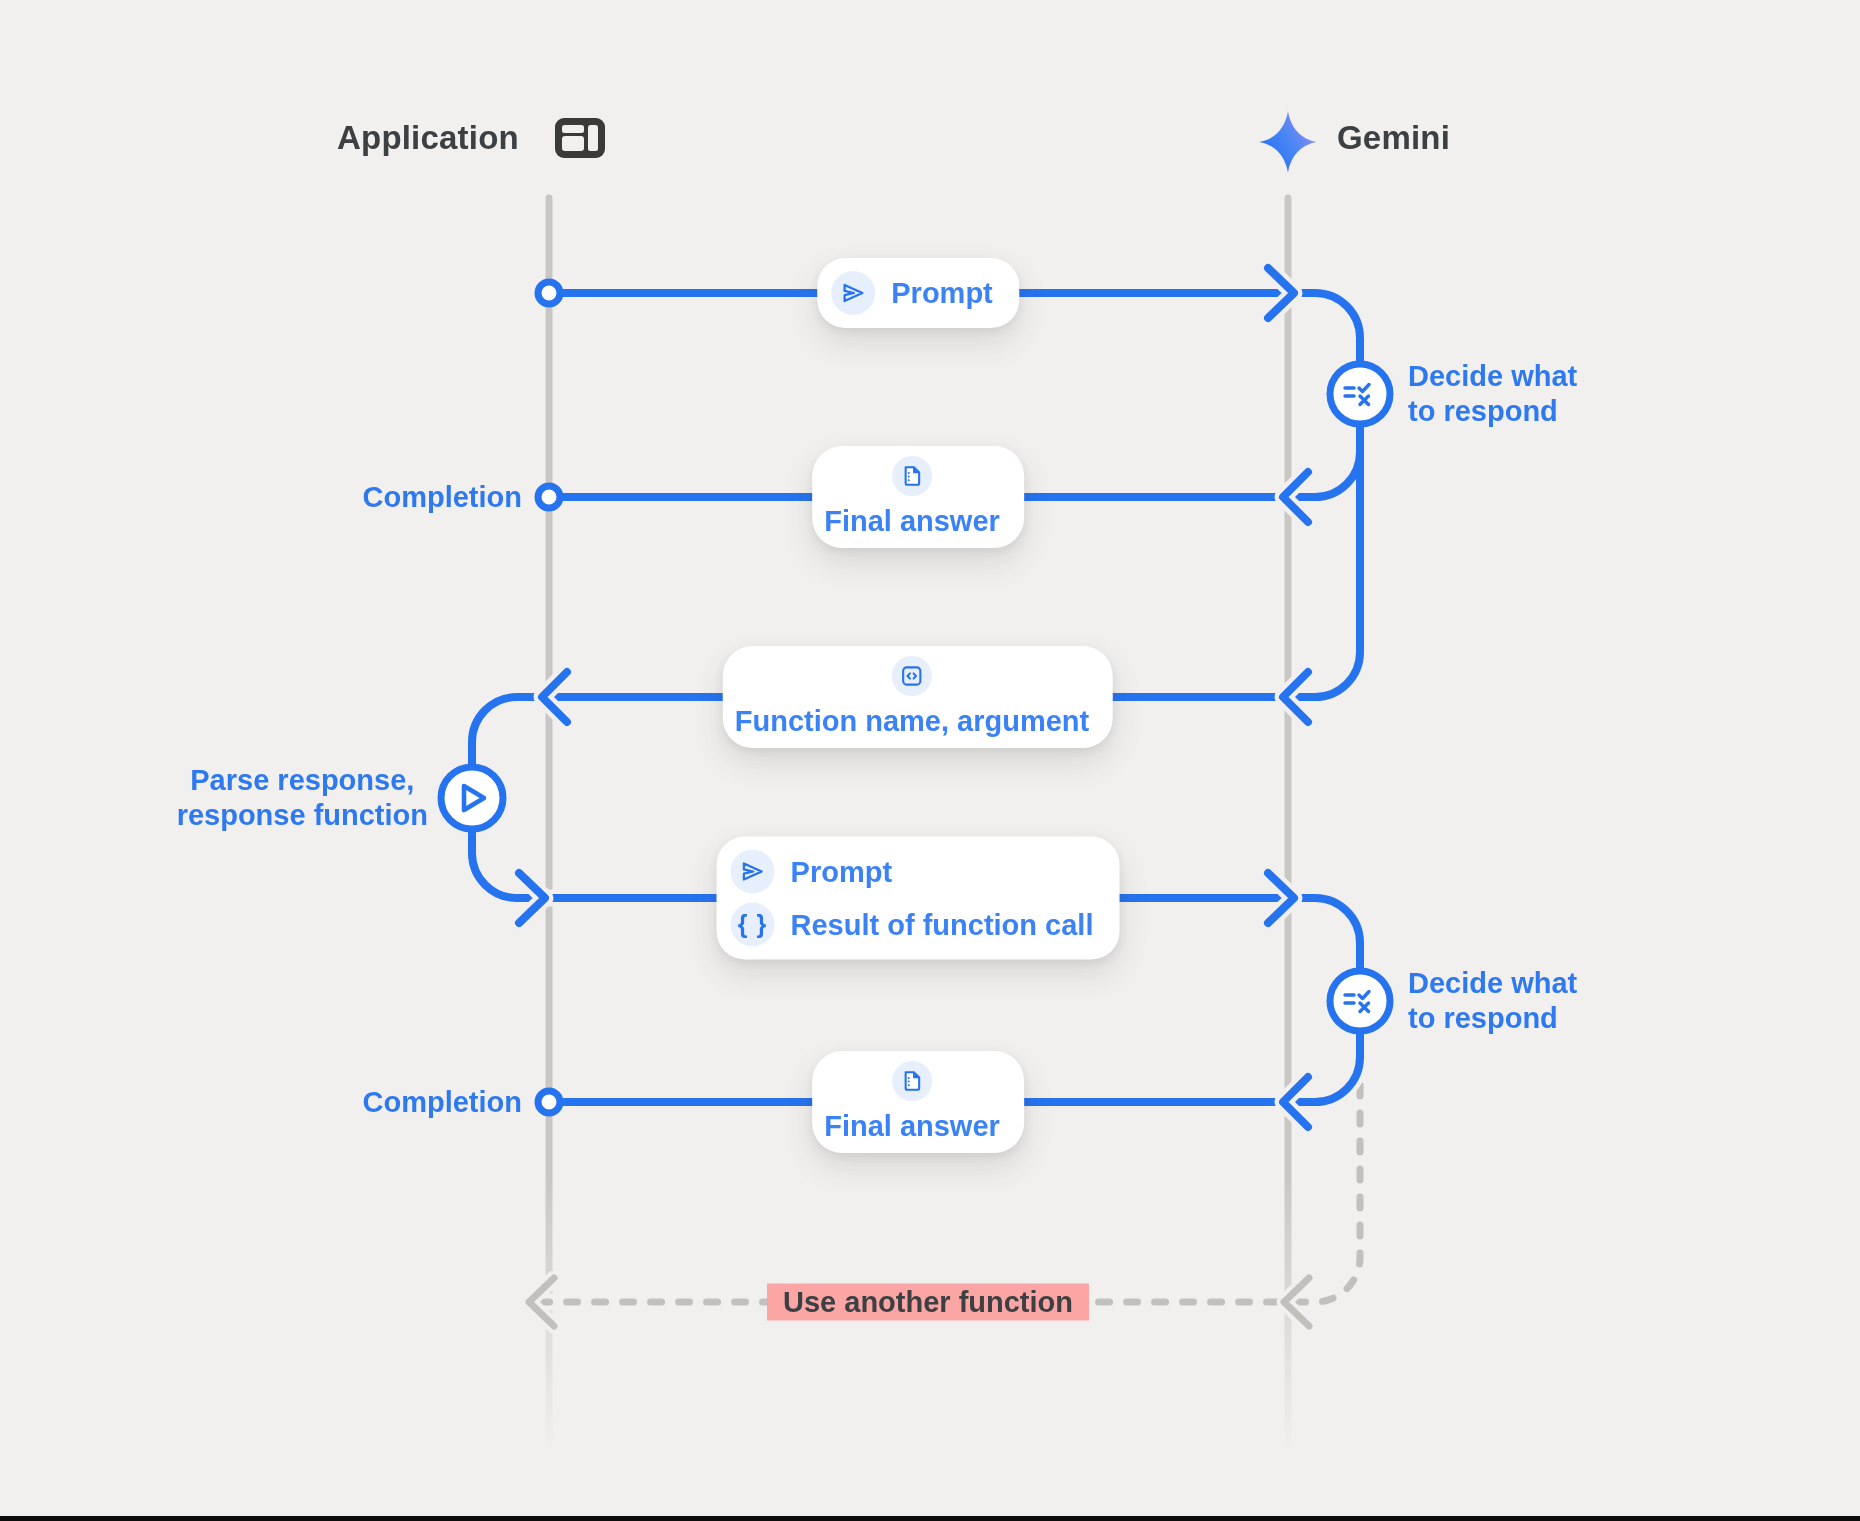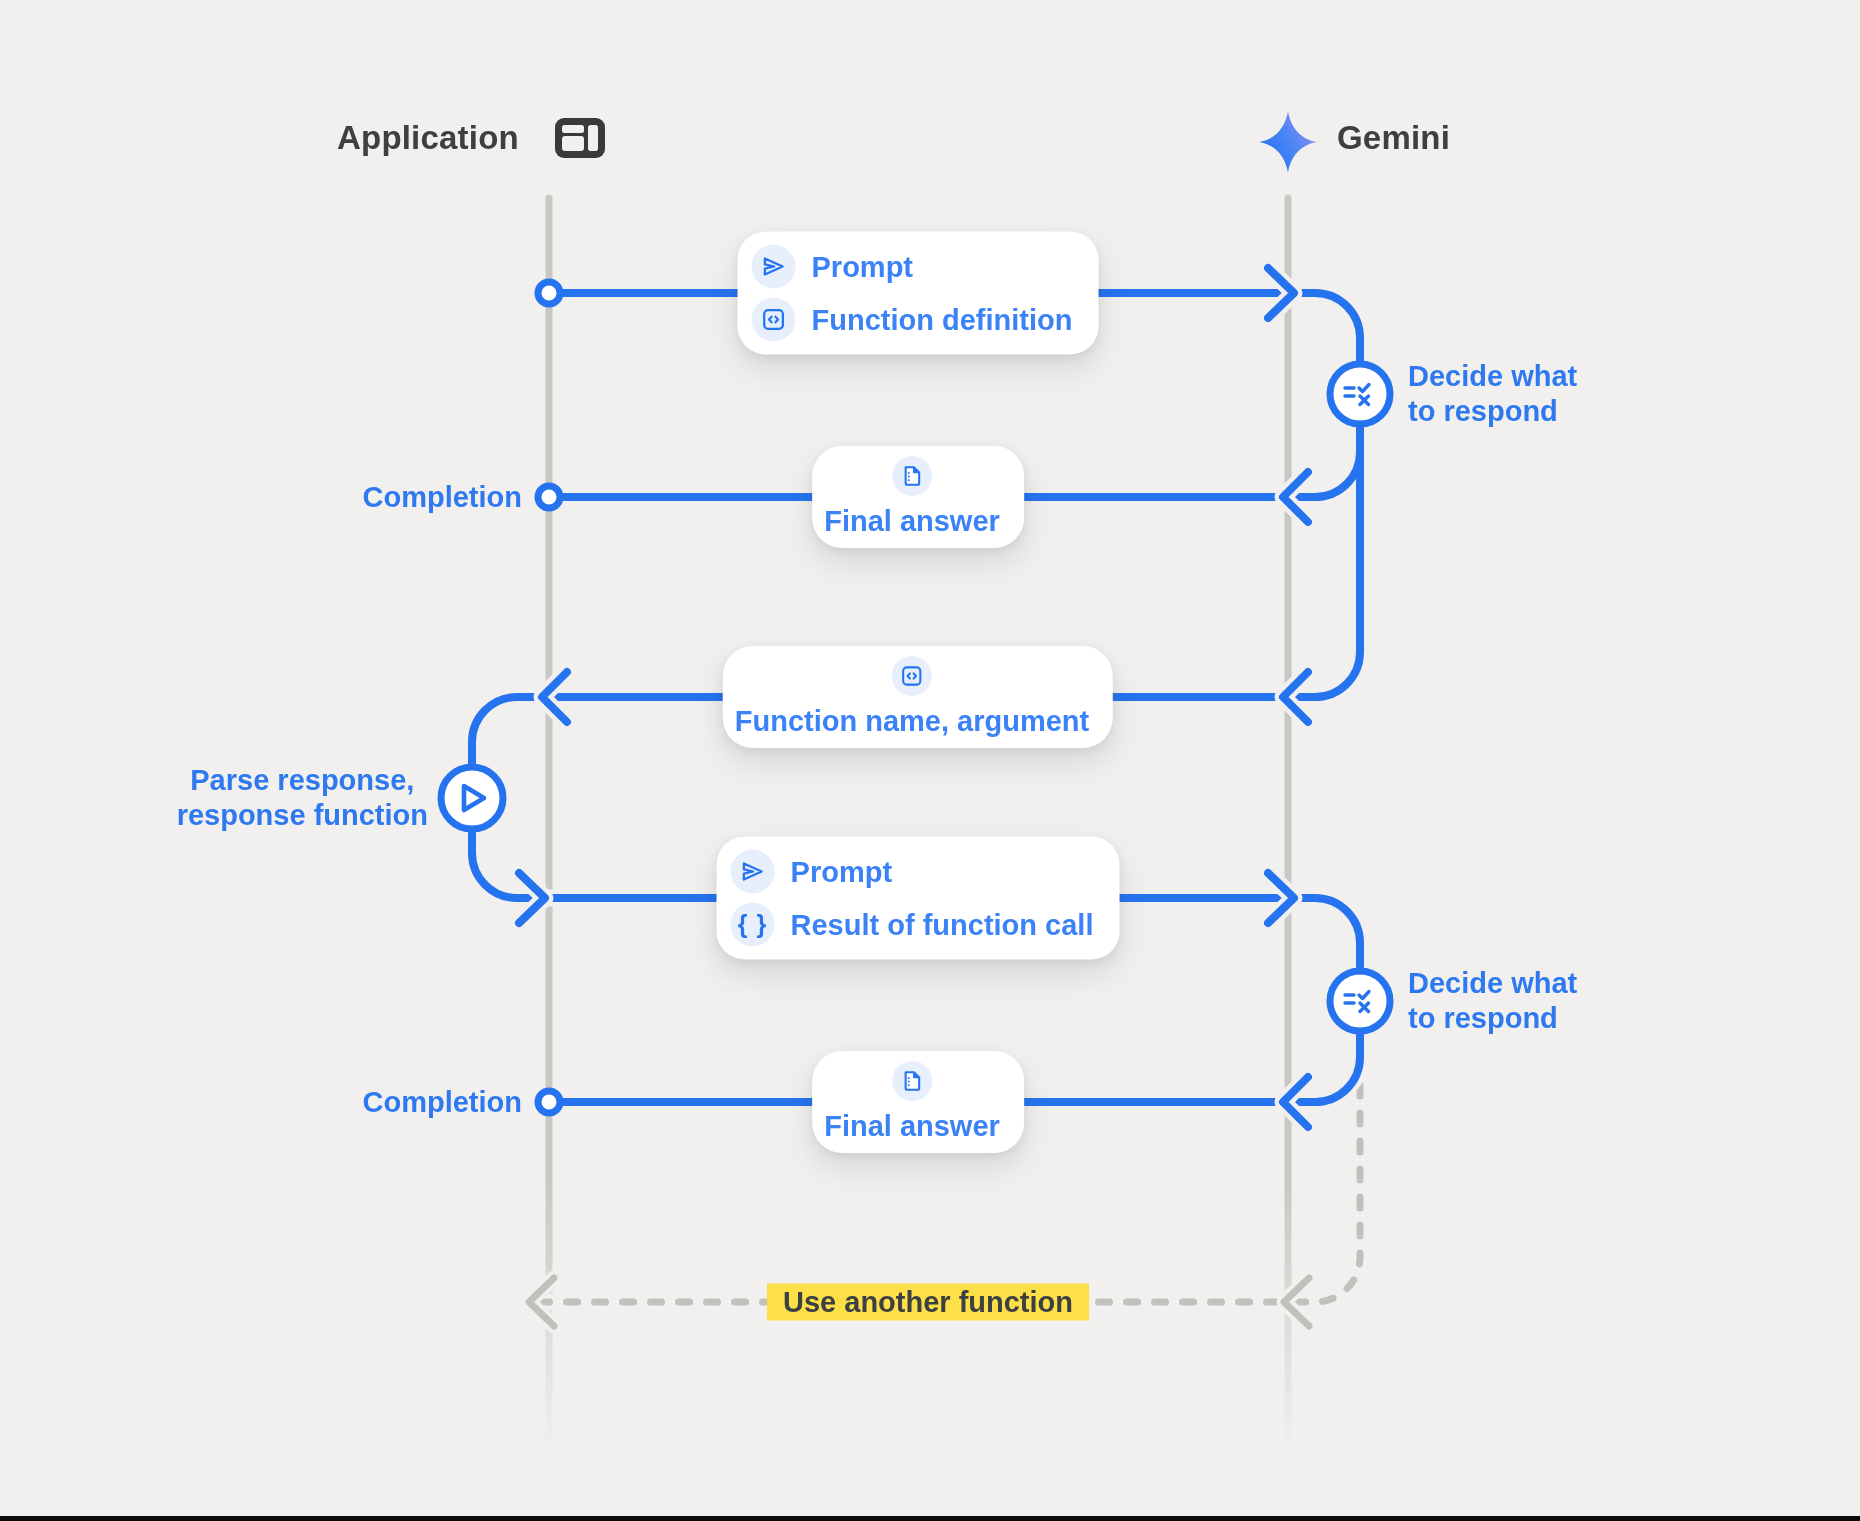--- a/index.html
+++ b/index.html
@@ -37,21 +37,21 @@
   .icon-circle.sm{width:40px;height:40px;}
   .braces{font-size:25px;font-weight:700;color:#2673f0;letter-spacing:1px;line-height:1;padding-bottom:2px;}
   
   .blue-note{
     position:absolute;color:#2e79f0;font-size:29px;font-weight:700;
     line-height:35px;white-space:nowrap;z-index:4;
   }
   .note-right{text-align:right;}
   .loop-label{
     position:absolute;transform:translate(-50%,-50%);
-    background:#fde047;padding:2px 16px;
+    background:#fca5a5;padding:2px 16px;
     font-size:29px;font-weight:700;color:#3c4043;z-index:4;white-space:nowrap;
   }
   .bottom-bar{position:absolute;left:0;bottom:0;width:100%;height:5px;background:#0c0c0c;}
 </style>
 </head>
 <body>
 
 <div class="stage">
 
   <svg class="flow" width="1860" height="1521" viewBox="0 0 1860 1521">
@@ -168,30 +168,20 @@
   </div>
 
   <div class="msgbox" style="left:918px;top:293px;">
     <div class="msg-row">
       <span class="icon-circle">
         <svg width="26" height="26" viewBox="0 0 24 24" fill="none" stroke="#2673f0" stroke-width="2.1" stroke-linejoin="round">
           <path d="M4 4.6 L20.4 12 L4 19.4 L4 13.9 L12.6 12 L4 10.1 Z"></path>
         </svg>
       </span>
       <span class="msg-label">Prompt</span>
-    </div>
-    <div class="msg-row">
-      <span class="icon-circle">
-        <svg width="26" height="26" viewBox="0 0 24 24" fill="none" stroke="#2673f0" stroke-width="2.1" stroke-linecap="round" stroke-linejoin="round">
-          <rect x="3.4" y="3.4" width="17.2" height="17.2" rx="3.6"></rect>
-          <path d="M10.2 9.4 L7.8 12 L10.2 14.6"></path>
-            <path d="M13.8 9.4 L16.2 12 L13.8 14.6"></path>
-        </svg>
-      </span>
-      <span class="msg-label">Function definition</span>
     </div>
   </div>
 
   <div class="msgbox single" style="left:918px;top:497px;">
     <span class="icon-circle sm">
       <svg width="24" height="24" viewBox="0 0 24 24">
         <path d="M5.5 3.2 H13.6 L19 8.6 V19.3 A1.5 1.5 0 0 1 17.5 20.8 H7 A1.5 1.5 0 0 1 5.5 19.3 Z" fill="#ffffff" stroke="#2673f0" stroke-width="2.1" stroke-linejoin="round"></path>
         <path d="M13.6 3.2 L19 8.6 L13.6 8.6 Z" fill="#2673f0" stroke="#2673f0" stroke-width="1.4" stroke-linejoin="round"></path>
         <circle cx="8.6" cy="9" r="1" fill="#2673f0"></circle>
           <circle cx="8.6" cy="12.6" r="1" fill="#2673f0"></circle>

